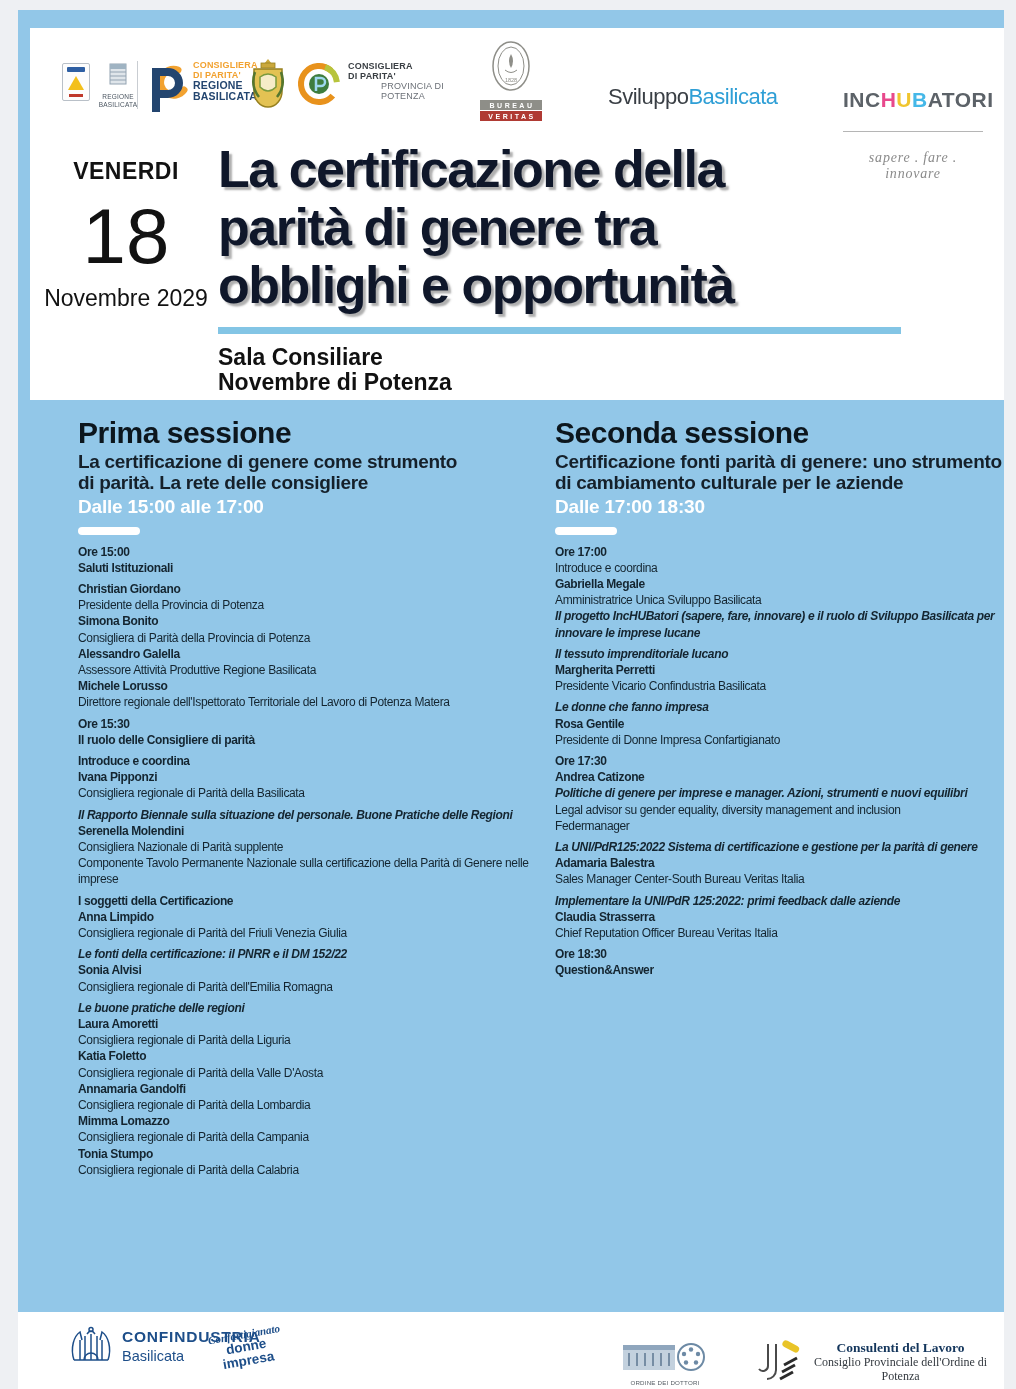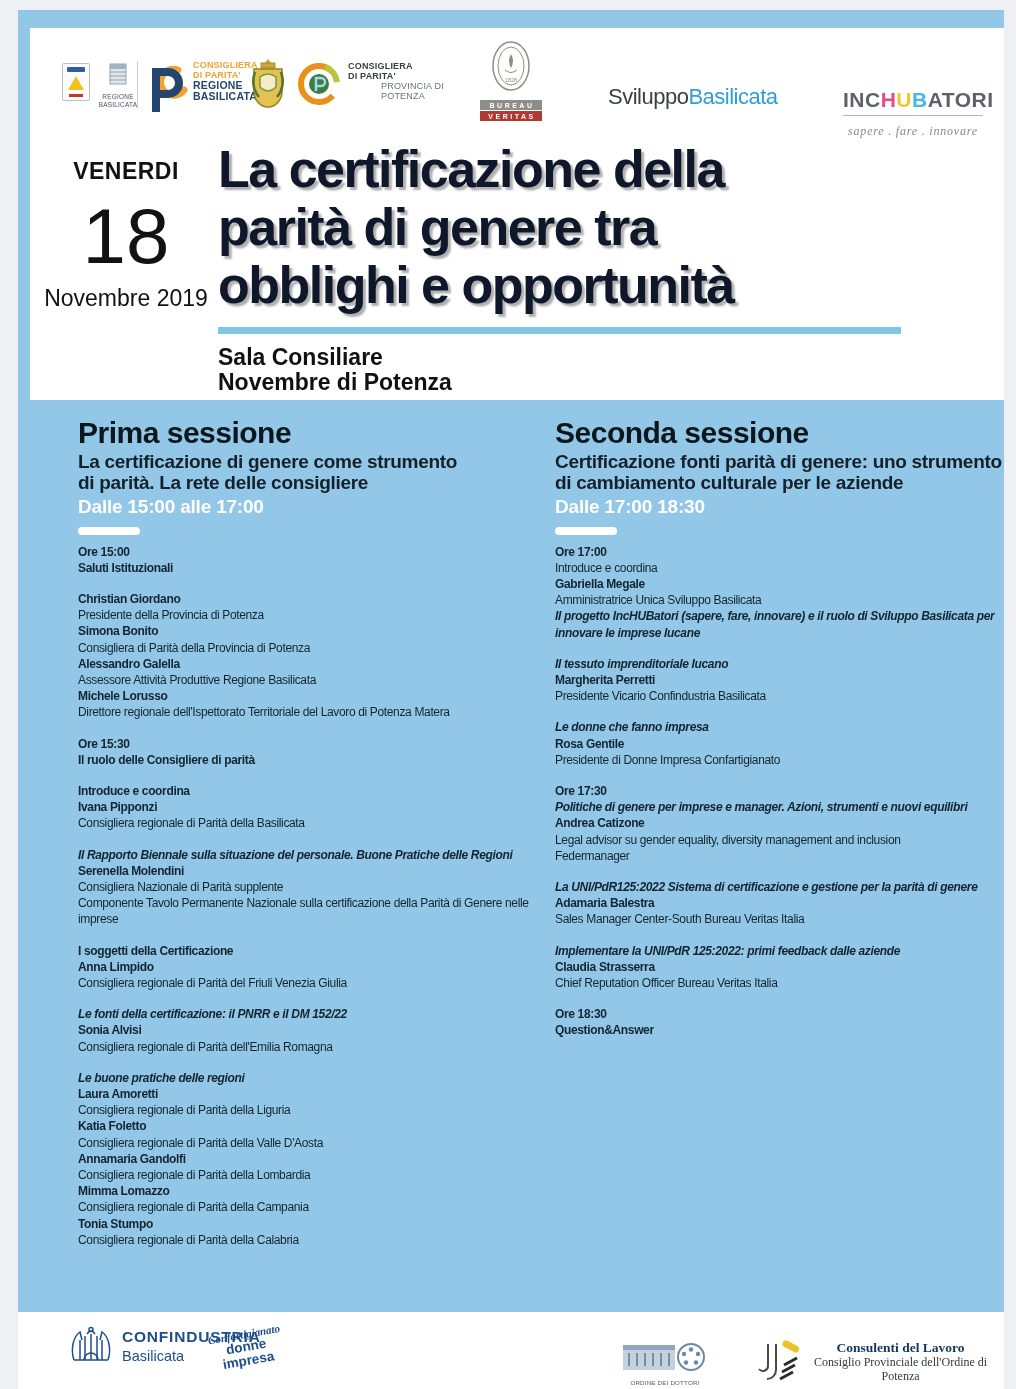--- a/index.html
+++ b/index.html
@@ -36,21 +36,21 @@
   .bv-row { display:block; font-size:7px; font-weight:700; color:#ffffff; letter-spacing:2.5px; padding:2px 0 1px 2px; }
   .bv-gray { background:#8e8e88; }
   .bv-red { background:#b03a33; margin-top:1px; }
 
   .logo-sviluppo { position:absolute; left:578px; top:56px; font-size:22px; letter-spacing:-0.5px; }
   .sv-1 { color:#3a3f45; } .sv-2 { color:#2f9fd6; }
 
   .logo-inch { position:absolute; left:813px; top:60px; width:140px; }
   .inch-main { font-size:21px; font-weight:700; letter-spacing:.5px; color:#5c6268; white-space:nowrap; }
   .inch-h { color:#e8498c; } .inch-u { color:#f0c52e; } .inch-b { color:#45b8e8; }
-  .inch-tag { margin-top:3px; border-top:1px solid #b5b5b5; padding-top:8px; font-family:"Liberation Serif","DejaVu Serif",serif; font-style:italic; font-size:12px; color:#8a8a8a; letter-spacing:.8px; text-align:center; }
+  .inch-tag { margin-top:19px; border-top:1px solid #b5b5b5; padding-top:18px; font-family:"Liberation Serif","DejaVu Serif",serif; font-style:italic; font-size:14px; color:#8a8a8a; letter-spacing:.8px; text-align:center; }
 
   
   .date-block { position:absolute; left:10px; top:130px; width:172px; text-align:center; color:#121212; }
   .date-dayname { font-size:23px; font-weight:800; letter-spacing:.5px; }
   .date-day { font-size:78px; font-weight:300; line-height:.95; margin-top:14px; }
   .date-month { font-size:23px; margin-top:12px; }
 
   .title-block { position:absolute; left:188px; top:112px; width:740px; }
   .title-line { font-size:52px; font-weight:800; letter-spacing:-1.5px; line-height:1.12; color:#0f172a; text-shadow:3px 3px 2px rgba(110,110,110,.55); white-space:nowrap; }
   .title-underline { width:683px; height:7px; background:#83c5e5; margin-top:12px; }
@@ -65,21 +65,21 @@
   .col-left .session-sub { width:400px; }
   .col-right .session-sub { width:460px; }
   .session-time { font-size:19px; font-weight:600; color:#ffffff; margin-top:2px; letter-spacing:-.2px; }
   .session-bar { width:62px; height:8px; background:#ffffff; border-radius:4px; margin:9px 0 9px 0; }
   .agenda { font-size:12px; line-height:16.2px; letter-spacing:-.35px; }
   .col-left .agenda { width:490px; }
   .col-right .agenda { width:440px; }
   .agenda-line { min-height:16.2px; }
   .b { font-weight:700; }
   .bi { font-weight:700; font-style:italic; }
-  .gap { margin-top:15px; }
+  .gap { margin-top:5px; }
 
   
   .footer { position:absolute; left:0; top:1302px; width:986px; height:77px; background:#ffffff; }
   .f-conf { position:absolute; left:50px; top:12px; display:flex; align-items:center; gap:8px;justify-content:center; }
   .conf-name { color:#1d4e89; }
   .conf-l1 { font-size:15.5px; font-weight:700; letter-spacing:.8px; }
   .conf-l2 { font-size:14.5px; margin-top:2px; }
   .f-confart { position:absolute; left:192px; top:16px; transform:rotate(-10deg); color:#1d4e89; text-align:center; }
   .ca-script { font-family:"Liberation Serif","DejaVu Serif",serif; font-style:italic; font-weight:700; font-size:11px; }
   .ca-word { font-size:13.5px; font-weight:700; line-height:1.05; }
@@ -180,21 +180,21 @@
       <div class="logo-inch">
         <div class="inch-main">
           <span>INC</span><span class="inch-h">H</span><span class="inch-u">U</span><span class="inch-b">B</span><span>ATORI</span>
         </div>
         <div class="inch-tag">sapere . fare . innovare</div>
       </div>
 
       <div class="date-block">
         <div class="date-dayname">VENERDI</div>
         <div class="date-day">18</div>
-        <div class="date-month">Novembre 2019</div>
+        <div class="date-month">Novembre 2029</div>
       </div>
 
       <div class="title-block">
         <h1>
           <div class="title-line">La certificazione della</div>
           <div class="title-line">parità di genere tra</div>
           <div class="title-line">obblighi e opportunità</div>
         </h1>
         <div class="title-underline"></div>
         <div class="venue">
@@ -309,23 +309,23 @@
           <div class="agenda-line p">Presidente Vicario Confindustria Basilicata</div>
 
           <div class="agenda-line bi gap">Le donne che fanno impresa</div>
 
           <div class="agenda-line b">Rosa Gentile</div>
 
           <div class="agenda-line p">Presidente di Donne Impresa Confartigianato</div>
 
           <div class="agenda-line b gap">Ore 17:30</div>
 
+          <div class="agenda-line b">Andrea Catizone</div>
+
           <div class="agenda-line bi">Politiche di genere per imprese e manager. Azioni, strumenti e nuovi equilibri</div>
-
-          <div class="agenda-line b">Andrea Catizone</div>
 
           <div class="agenda-line p">Legal advisor su gender equality, diversity management and inclusion</div>
 
           <div class="agenda-line p">Federmanager</div>
 
           <div class="agenda-line bi gap">La UNI/PdR125:2022 Sistema di certificazione e gestione per la parità di genere</div>
 
           <div class="agenda-line b">Adamaria Balestra</div>
 
           <div class="agenda-line p">Sales Manager Center-South Bureau Veritas Italia</div>

